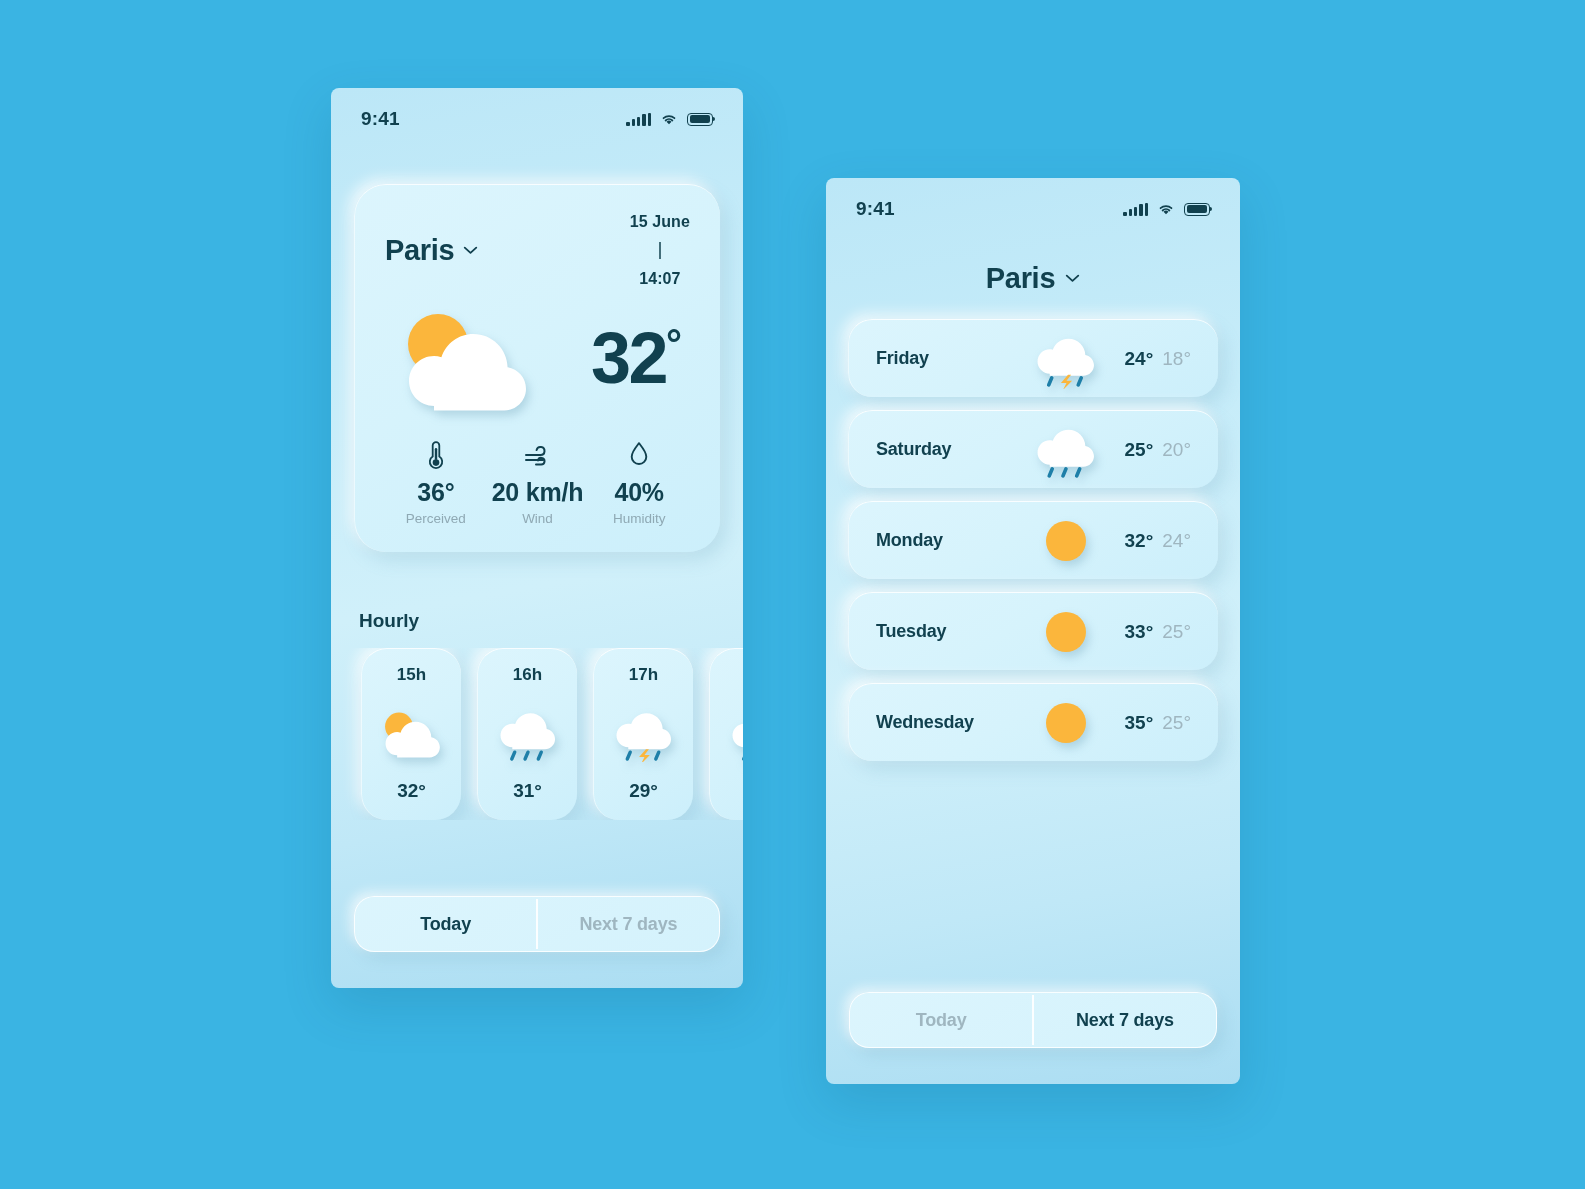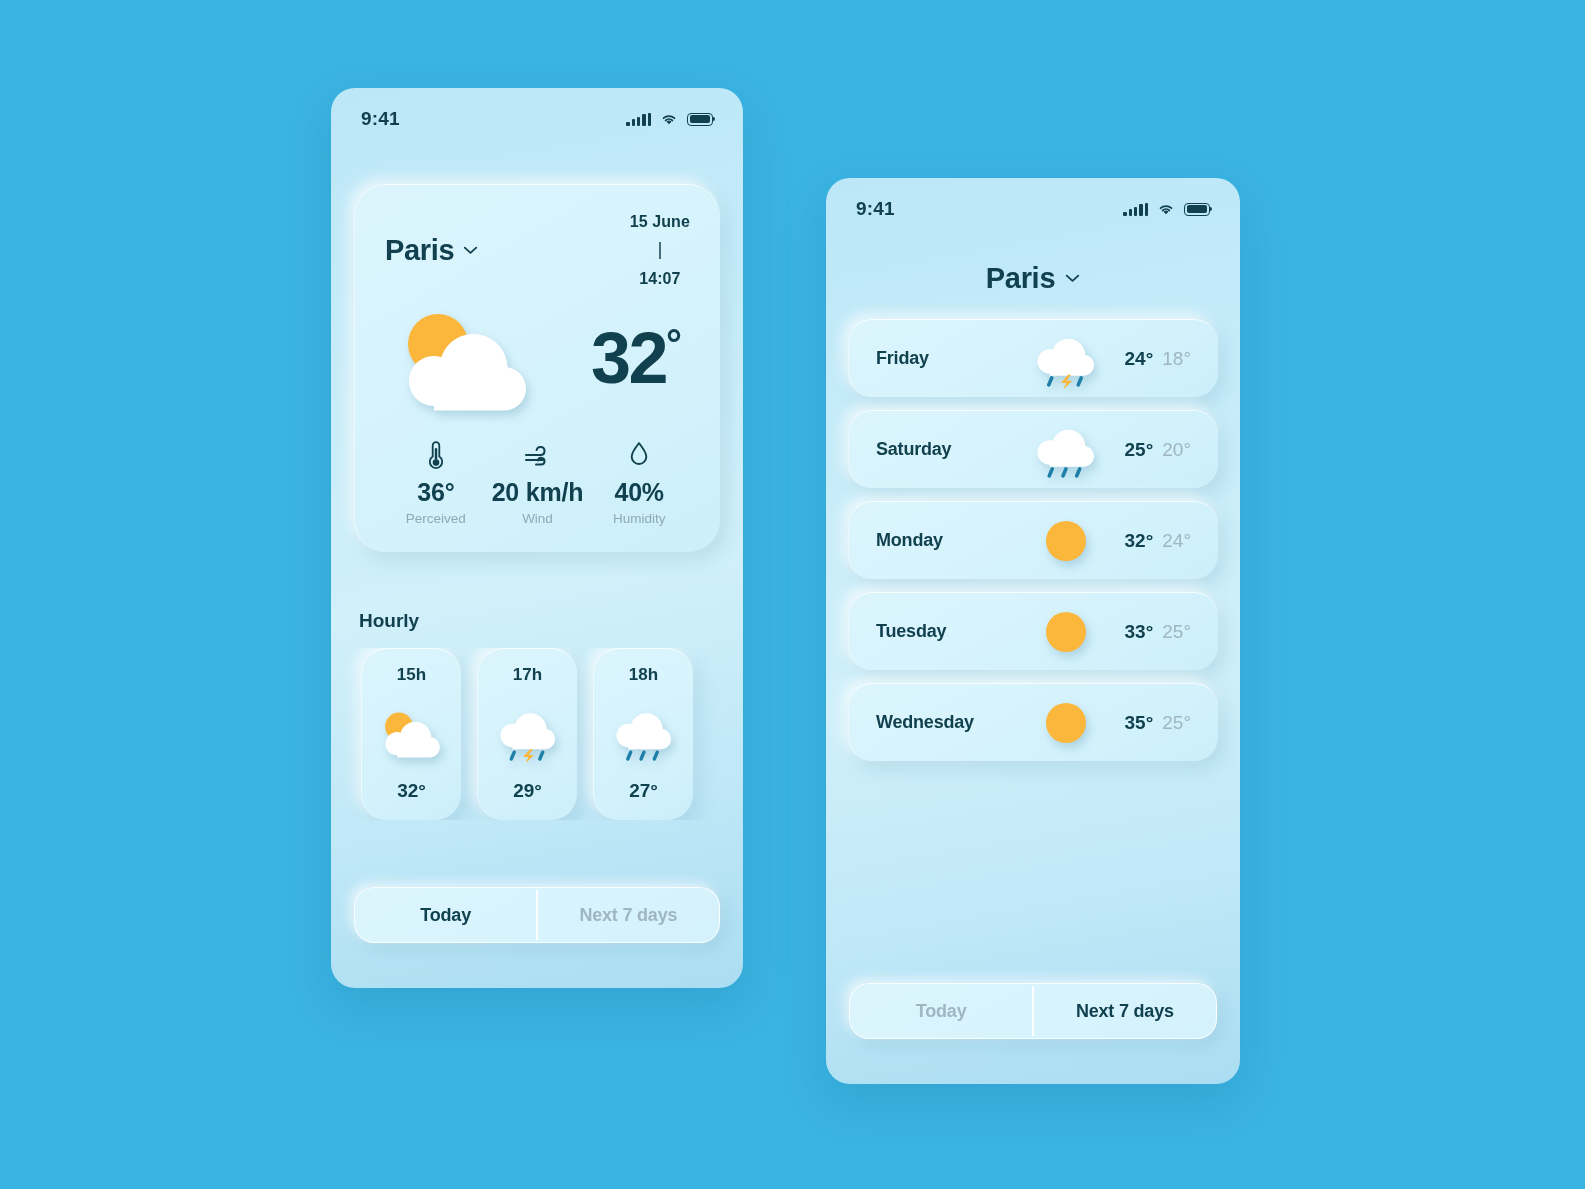--- a/index.html
+++ b/index.html
@@ -11,21 +11,21 @@
     font-family: "Liberation Sans", sans-serif;
     overflow: hidden;
     position: relative;
   }
 
   .stage { position: absolute; inset: 0; }
 
   
   .phone {
     position: absolute;
-    border-radius: 24px;
+    border-radius: 8px;
     background: linear-gradient(170deg, #BCE7F7 0%, #C6ECF9 28%, #D0F0FA 55%, #C0E8F7 78%, #ABDDF2 100%);
     overflow: hidden;
     box-shadow: 0 18px 50px rgba(12, 80, 110, 0.16);
   }
   #phone-today { left: 331px; top: 88px; width: 412px; height: 900px; }
   #phone-week  { left: 826px; top: 178px; width: 414px; height: 906px; }
 
   
   .statusbar {
     display: flex; align-items: center; justify-content: space-between;
@@ -106,21 +106,21 @@
     min-width: 100px; width: 100px; height: 172px; border-radius: 26px;
     display: flex; flex-direction: column; align-items: center;
     justify-content: space-between; padding: 16px 0 18px 0; flex-shrink: 0;
   }
   .hour-label { font-size: 17px; font-weight: bold; color: #11414F; }
   .hour-temp  { font-size: 19px; font-weight: bold; color: #11414F; }
   .hour-icon  { height: 58px; display: flex; align-items: center; justify-content: center; }
 
   
   .segment {
-    position: absolute; left: 23px; right: 23px; bottom: 45px; height: 56px;
+    position: absolute; left: 23px; right: 23px; bottom: 36px; height: 56px;
     display: flex; border-radius: 20px;
     background: linear-gradient(150deg, #DCF5FD 0%, #D4F2FC 100%);
     border: 1.5px solid rgba(255,255,255,0.85);
     box-shadow: 5px 6px 16px rgba(100, 160, 185, 0.2),
                -4px -4px 12px rgba(255, 255, 255, 0.7);
     overflow: hidden;
   }
   .seg-btn {
     flex: 1; display: flex; align-items: center; justify-content: center;
     font-size: 18px; font-weight: bold; letter-spacing: -0.2px;
@@ -249,20 +249,30 @@
         <div class="hour-label">15h</div>
         <div class="hour-icon">
           <svg class="wicon" width="70" height="52" viewBox="0 0 150 112">
             <circle cx="47" cy="42" r="30" fill="#FBB63C"></circle>
             <path d="M43 104c-13.8 0-25-11.2-25-25s11.2-25 25-25c2.6 0 5.1.4 7.4 1.2C55 41.4 67.6 32 82.4 32c18.6 0 33.7 14.8 34.2 33.2 10.4 1.6 18.4 10.6 18.4 21.5 0 12-9.8 21.8-21.8 21.8H43Z" fill="#FFFFFF"></path>
           </svg>
         </div>
         <div class="hour-temp">32°</div>
       </div>
 
+      <div class="card hour-card">
+        <div class="hour-label">16h</div>
+        <div class="hour-icon">
+          <svg class="wicon" width="70" height="58" viewBox="0 0 140 118">
+            <path d="M38 88c-13.3 0-24-10.8-24-24s10.7-24 24-24c2 0 4 .3 5.9.8C48.6 27.5 60.8 19 75 19c18 0 32.6 14.2 33.1 32 9.6 1.8 16.9 10.3 16.9 20.5C125 82.7 115.8 92 104.4 92H38Z" fill="#FFFFFF"></path>
+            <path d="M43 98l-6 14M70 98l-6 14M97 98l-6 14" stroke="#1E7FA8" stroke-width="7" stroke-linecap="round"></path>
+          </svg>
+        </div>
+        <div class="hour-temp">31°</div>
+      </div>
 
       <div class="card hour-card">
         <div class="hour-label">17h</div>
         <div class="hour-icon">
           <svg class="wicon" width="70" height="58" viewBox="0 0 140 118">
             <path d="M38 88c-13.3 0-24-10.8-24-24s10.7-24 24-24c2 0 4 .3 5.9.8C48.6 27.5 60.8 19 75 19c18 0 32.6 14.2 33.1 32 9.6 1.8 16.9 10.3 16.9 20.5C125 82.7 115.8 92 104.4 92H38Z" fill="#FFFFFF"></path>
             <path d="M42 98l-6 14M100 98l-6 14" stroke="#1E7FA8" stroke-width="7" stroke-linecap="round"></path>
             <path d="M74 92l-14 16h11l-7 14 18-18H71l9-12Z" fill="#FBB63C"></path>
           </svg>
         </div>

